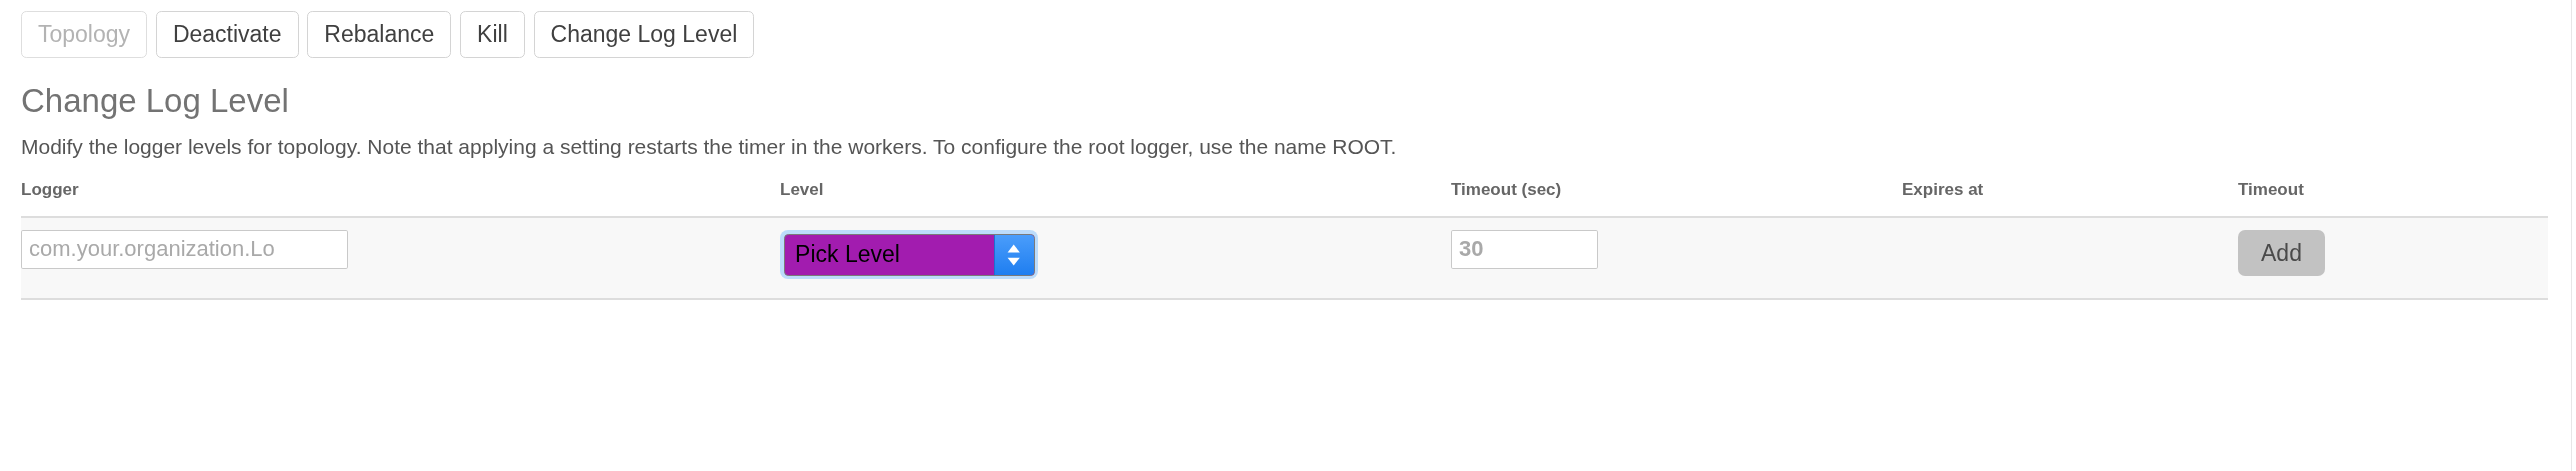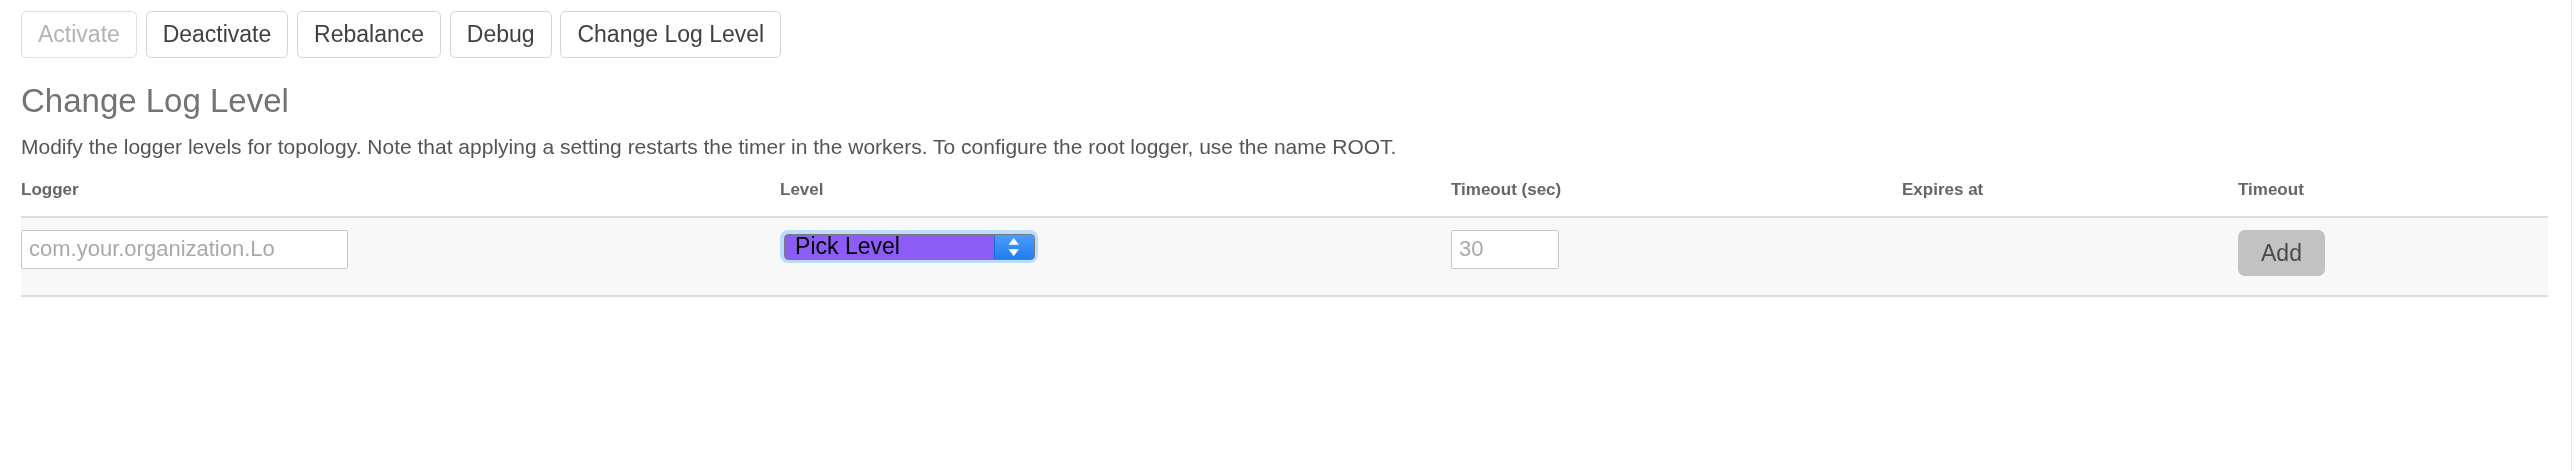--- a/index.html
+++ b/index.html
@@ -118,38 +118,38 @@
     color: #3b3b3b;
     border: 0.9px solid #c9c9c9;
     background: #ffffff;
     border-radius: 1.8px;
     padding: 5.3px 7px;
     box-sizing: border-box;
     outline: none;
   }
   .text-input::placeholder { color: #a9a9a9; }
   .logger-input  { width: 327px; }
-  .timeout-input { width: 108px; }
+  .timeout-input { width: 147px; font-weight: bold; }
 
   
   .select-wrap {
     display: inline-block;
     position: relative;
     padding: 3.5px;
     border-radius: 8px;
     background: #bcdcfb;
     box-sizing: border-box;
   }
   .select-box {
     position: relative;
     display: flex;
     align-items: stretch;
     width: 251px;
-    height: 26px;
-    background: #8b5cf6;
+    height: 42px;
+    background: #a21caf;
     border: 0.9px solid #7a7a7a;
     border-radius: 4.4px;
     overflow: hidden;
     box-sizing: border-box;
   }
   .select-value {
     flex: 1;
     display: flex;
     align-items: center;
     padding-left: 10.6px;
@@ -183,24 +183,24 @@
   }
 </style>
 </head>
 <body>
 
 <div class="page">
   <div class="inner">
 
 
     <div class="btn-row">
-      <button class="btn disabled">Activate</button>
+      <button class="btn disabled">Topology</button>
       <button class="btn">Deactivate</button>
       <button class="btn">Rebalance</button>
-      <button class="btn">Debug</button>
+      <button class="btn">Kill</button>
       <button class="btn">Change Log Level</button>
     </div>
 
     <h2 class="section-title">Change Log Level</h2>
 
     <p class="section-desc">Modify the logger levels for topology. Note that applying a setting restarts the timer in the workers. To configure the root logger, use the name ROOT.</p>
 
     <table class="log-table">
       <colgroup>
         <col class="col-logger">

